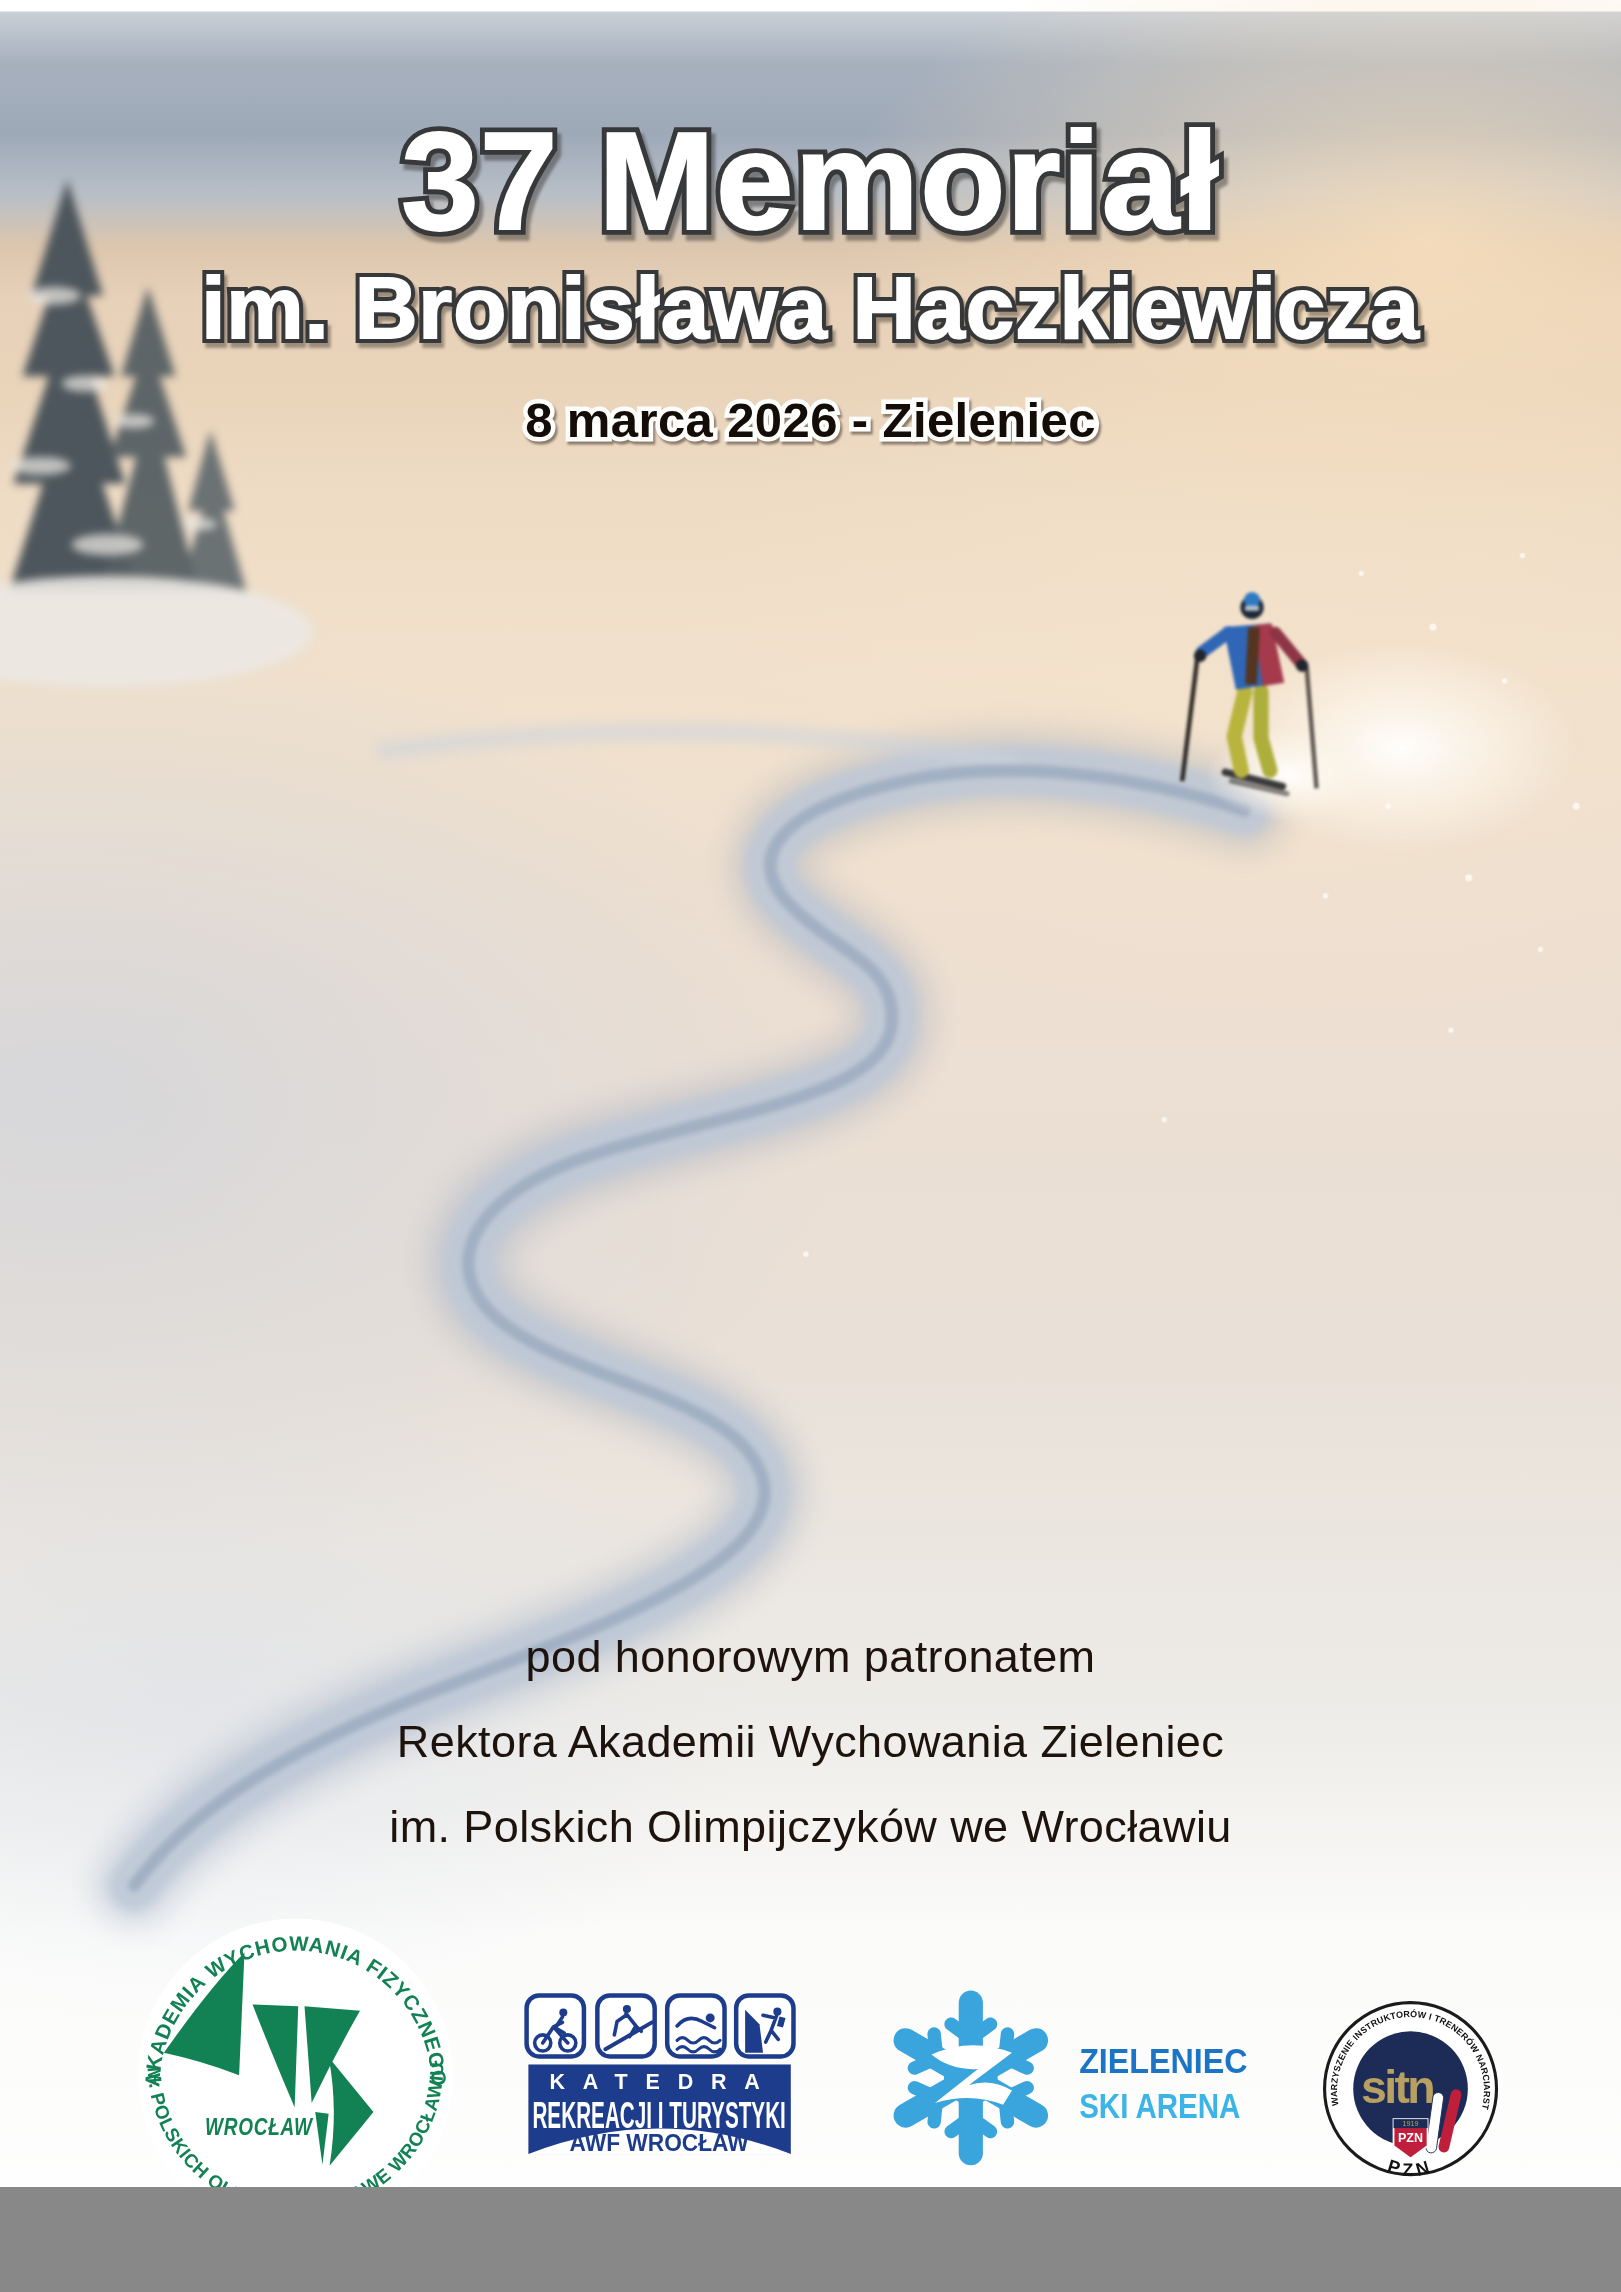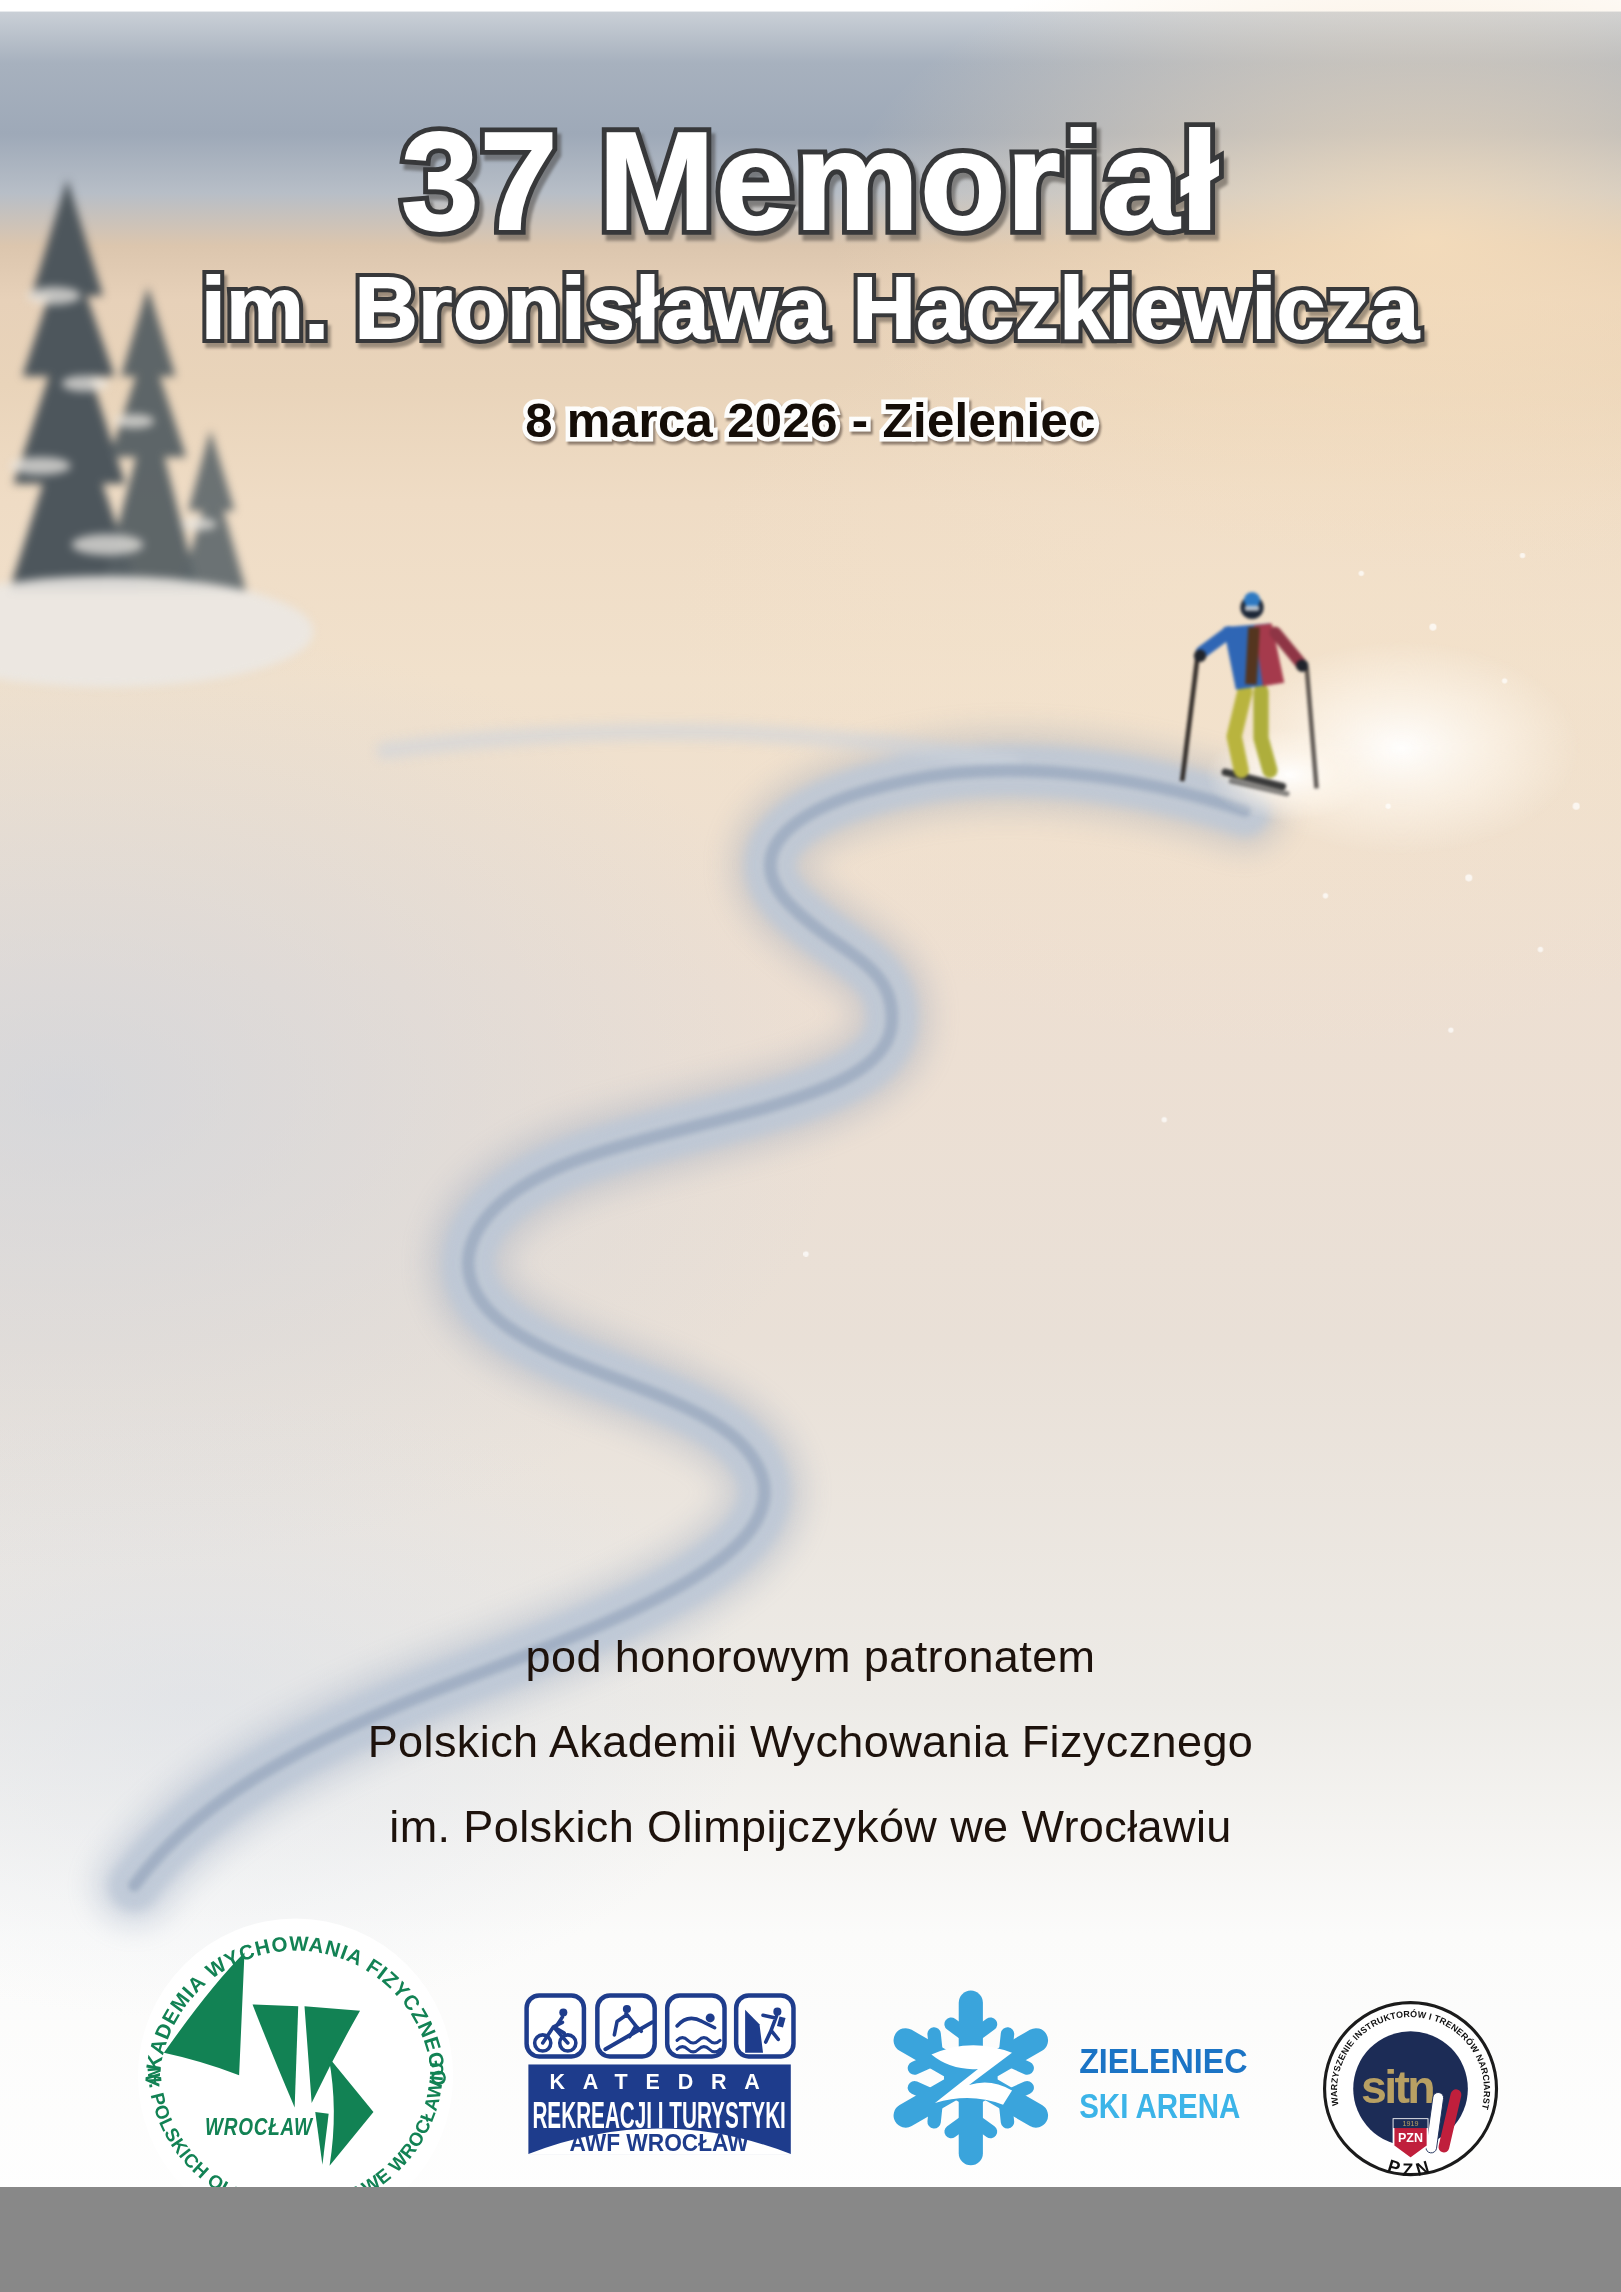--- a/index.html
+++ b/index.html
@@ -160,21 +160,21 @@
     <span class="stroke" aria-hidden="true">im. Bronisława Haczkiewicza</span>
     <span class="fill">im. Bronisława Haczkiewicza</span>
   </div>
   <div class="line date">
     <span class="stroke" aria-hidden="true">8 marca 2026 - Zieleniec</span>
     <span class="fill">8 marca 2026 - Zieleniec</span>
   </div>
 
   <div class="patronage">
     <div>pod honorowym patronatem</div>
-    <div>Polskich Akademii Wychowania Fizycznego</div>
+    <div>Rektora Akademii Wychowania Zieleniec</div>
     <div>im. Polskich Olimpijczyków we Wrocławiu</div>
   </div>
 
   <svg class="logos" viewBox="0 0 1810 2560" font-family="Liberation Sans, sans-serif">
     <defs>
       <path id="awfTop" d="M 178,2330 A 152,152 0 0 1 482,2330" fill="none"></path>
       <path id="awfBottom" d="M 165,2306 A 165,165 0 0 0 495,2306" fill="none"></path>
       <path id="sitnTop" d="M 1495,2352 A 82,82 0 1 1 1655,2352" fill="none"></path>
       <path id="sitnBottom" d="M 1532,2412 A 62,62 0 0 0 1618,2412" fill="none"></path>
       <linearGradient id="flake" x1="1000" y1="2420" x2="1180" y2="2230" gradientUnits="userSpaceOnUse">

